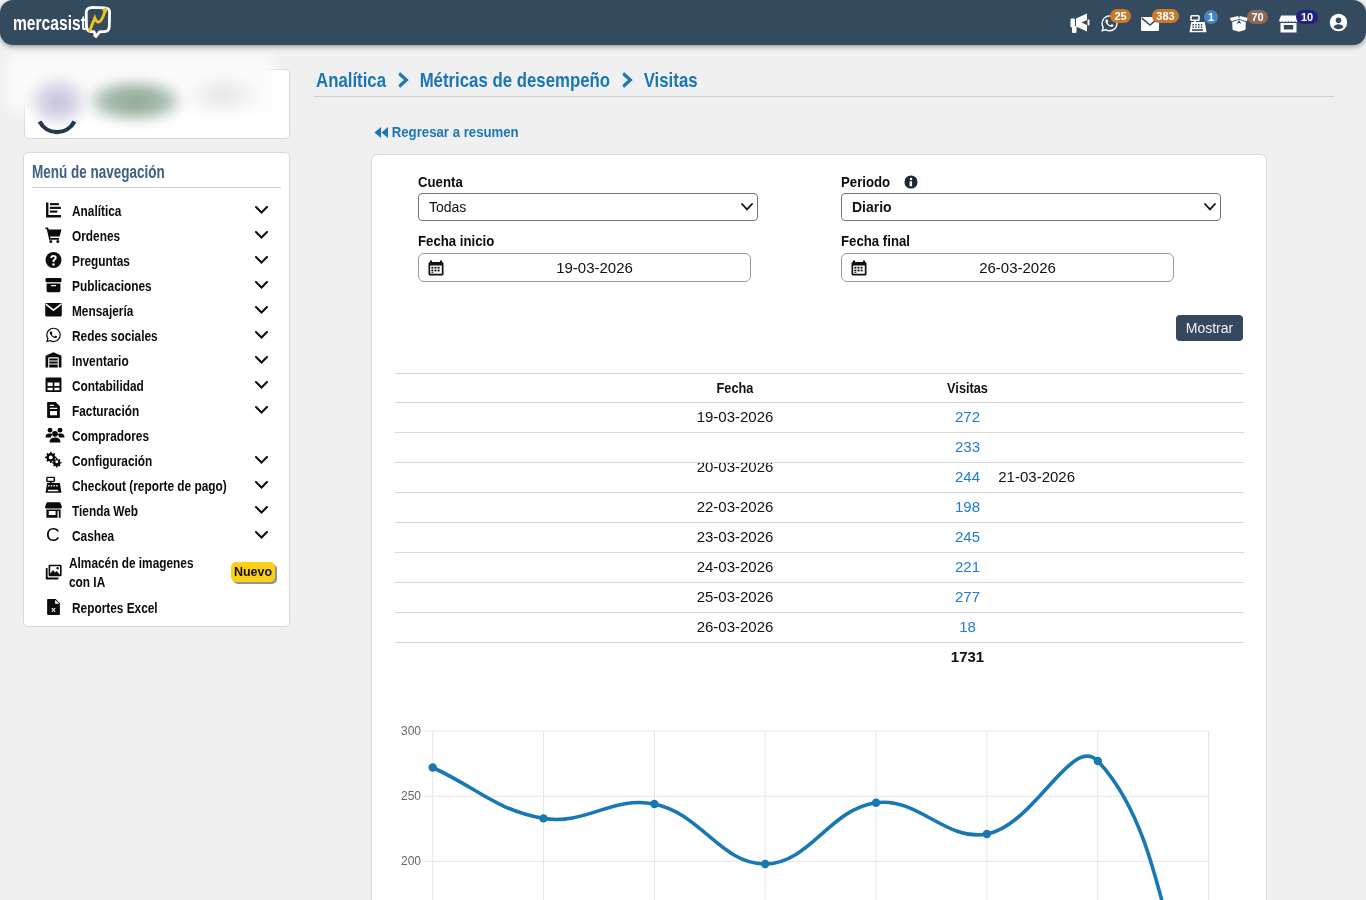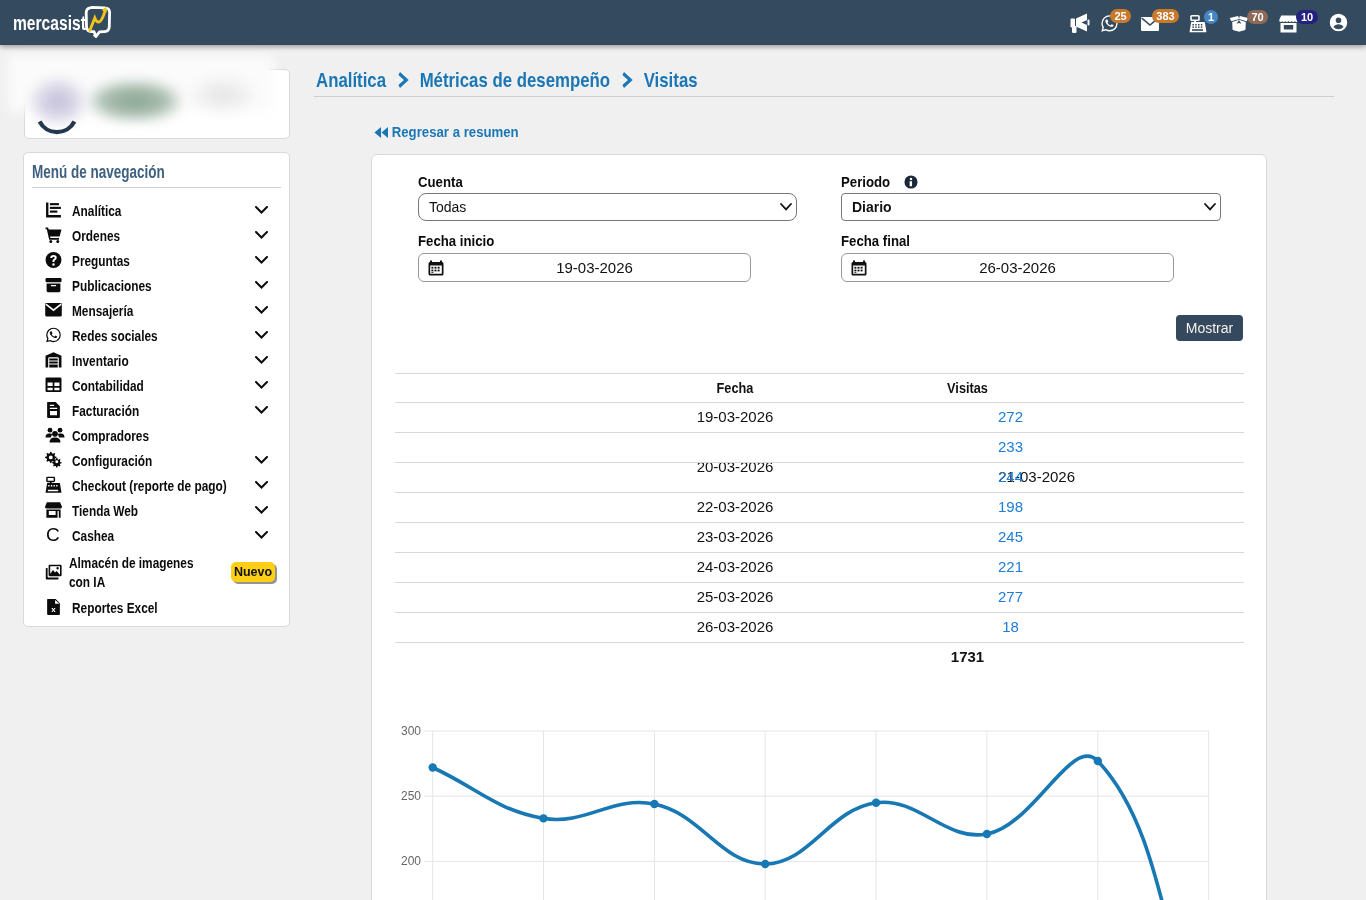--- a/index.html
+++ b/index.html
@@ -1,21 +1,21 @@
 <!DOCTYPE html>
 <html><head>
 <meta charset="utf-8">
 <style>
 * { margin:0; padding:0; box-sizing:border-box; }
 html,body { width:1366px; height:900px; overflow:hidden; background:#f0f0f1;
   font-family:"Liberation Sans", sans-serif; }
 .abs { position:absolute; }
 
 #hdr { position:absolute; left:0; top:0; width:1366px; height:45px;
-  background:#344a5e; box-shadow:0 2px 5px rgba(0,0,0,0.35); z-index:10; }
+  background:#344a5e; box-shadow:0 2px 5px rgba(0,0,0,0.35); z-index:10;border-radius:13px; }
 .badge { position:absolute; color:#fff; font-size:11px; font-weight:bold;
   border-radius:7px; height:14px; line-height:14px; text-align:center; z-index:3; }
 
 .card { position:absolute; background:#fff; border:1px solid #d9d9d9; border-radius:5px; }
 #menu-title { position:absolute; left:32px; top:162px; font-size:18px; font-weight:bold;
   color:#3d6080; transform:scaleX(0.75); transform-origin:0 0; white-space:nowrap; }
 .mi { position:absolute; left:45px; width:235px; height:25px; }
 .mi .ic { position:absolute; left:0; top:50%; transform:translateY(-50%); width:17px; height:17px; }
 .mi .tx { position:absolute; left:27px; top:50%; transform:translateY(-50%) scaleX(0.79); transform-origin:0 50%;
   font-size:15px; font-weight:bold; color:#0b0b0b; white-space:nowrap; }
@@ -37,21 +37,21 @@
   border-radius:6px; }
 .dinp .dtx { position:absolute; top:0; line-height:28px; font-size:15px; color:#111;
   width:100%; text-align:center; padding-left:20px; }
 #mostrar { position:absolute; left:1176px; top:315px; width:67px; height:26px;
   background:#34495e; border-radius:4px; color:#f5f2ee; font-size:14px; text-align:center;
   line-height:26px; }
 
 .tline { position:absolute; left:395px; width:849px; height:1px; background:#d8d8d8; }
 .trow { position:absolute; height:30px; line-height:30px; font-size:15px; color:#111; }
 .tdate { position:absolute; left:395px; width:680px; text-align:center; }
-.tnum { position:absolute; left:888px; width:245px; text-align:center; color:#1c7cd6; }
+.tnum { position:absolute; left:845px; width:245px; text-align:center; color:#1c7cd6; }
 </style>
 </head>
 <body>
 
 <div id="hdr">
   <div style="position:absolute; left:13px; top:12px; color:#fff; font-size:20px; font-weight:bold; transform:scaleX(0.78); transform-origin:0 0;">mercasist</div>
   <svg style="position:absolute; left:83px; top:5px;" width="29" height="37" viewBox="0 0 29 37">
     <path d="M7 2.8 Q3 3.6 3.2 8.5 L3.5 21.5 Q3.6 26.3 8.5 26.6 L11 26.7 L13 31.5 L16.5 26.9 L21.5 26.6 Q26.2 26.4 26.3 21.5 L26.6 7.5 Q26.8 3 21.5 2.8 L9.5 2.4 Z" fill="none" stroke="#fff" stroke-width="2.8" stroke-linejoin="round"></path>
     <path d="M14 33 L12 27.5 L10 31 Z" fill="#fff"></path>
     <path d="M6.8 25.5 L11.8 13 Q13.6 17.6 16 17 Q19.3 15.8 22.3 4.8" fill="none" stroke="#f0c419" stroke-width="2.9" stroke-linecap="round"></path>
@@ -292,21 +292,21 @@
       <path d="M16 1.5 L25 8 L16 14.5" fill="none" stroke="#1a76b5" stroke-width="3.4"></path>
     </svg>Visitas</div>
 <div id="crumb-line"></div>
 <div id="back"><svg width="16" height="11" viewBox="0 0 16 11" style="vertical-align:-1px">
       <path d="M8 0 L8 11 L0.5 5.5 Z M16 0 L16 11 L8.5 5.5 Z" fill="#1a76b5"></path>
     </svg> Regresar a resumen</div>
 
 <div id="bigcard"></div>
 <div id="filters">
   <div class="flabel" style="left:418px; top:173px;">Cuenta</div>
-  <div class="sel" style="left:418px; top:193px; width:379px;border-radius:8px;">Todas
+  <div class="sel" style="left:418px; top:193px; width:340px;">Todas
     <svg width="12" height="8" viewBox="0 0 12 8">
         <path d="M1 1 L6 6.4 L11 1" fill="none" stroke="#111" stroke-width="1.8" stroke-linecap="round"></path>
       </svg>
   </div>
   <div class="flabel" style="left:841px; top:173px;">Periodo</div>
   <svg style="position:absolute; left:904px; top:174.5px;" width="14" height="14" viewBox="0 0 16 16">
       <path d="M8 0.5 A7.5 7.5 0 1 0 8 15.5 A7.5 7.5 0 1 0 8 0.5 Z M8 3.2 A1.4 1.4 0 1 1 8 6 A1.4 1.4 0 1 1 8 3.2 Z M6.4 7 H9.2 V12.8 H6.4 Z" fill="#1b2838" fill-rule="evenodd"></path>
     </svg>
   <div class="sel" style="left:841px; top:193px; width:380px;font-weight:bold;">Diario
     <svg width="12" height="8" viewBox="0 0 12 8">

